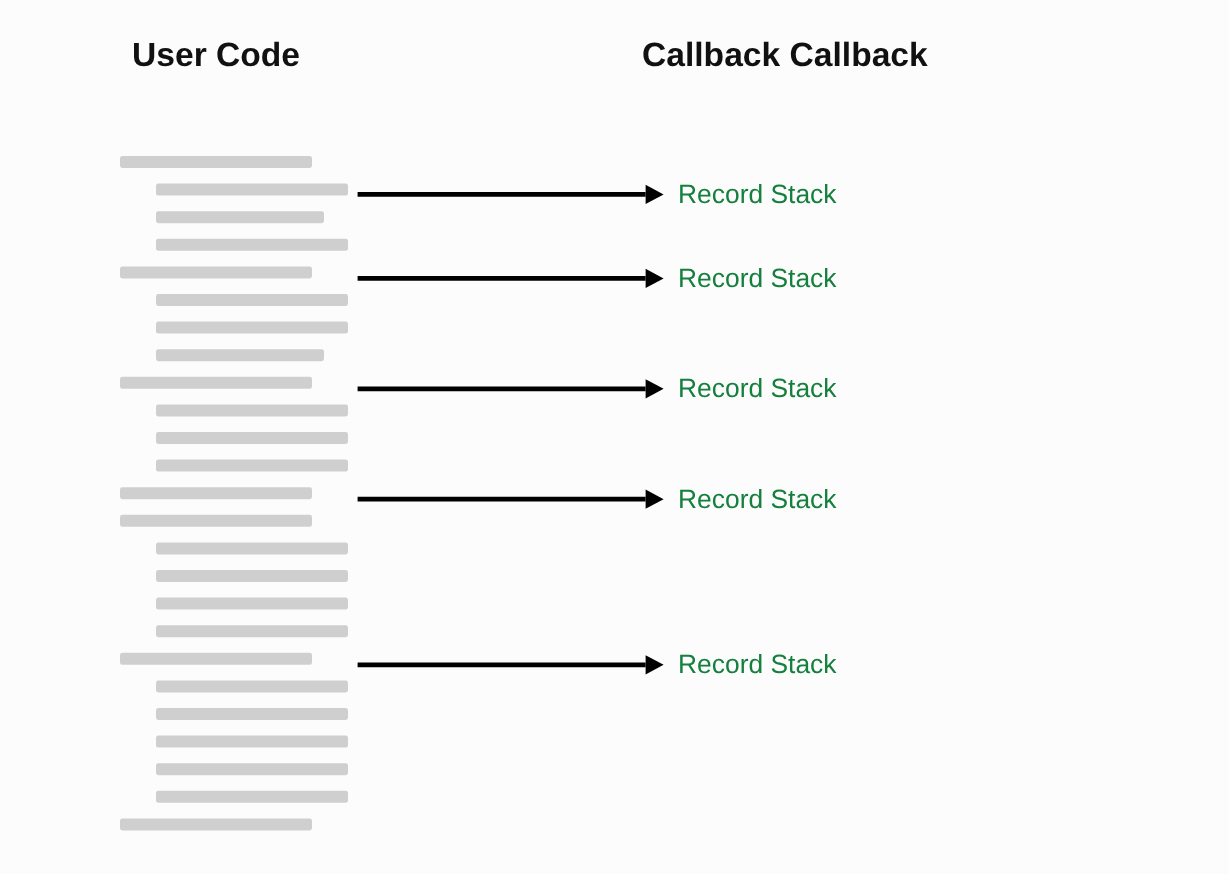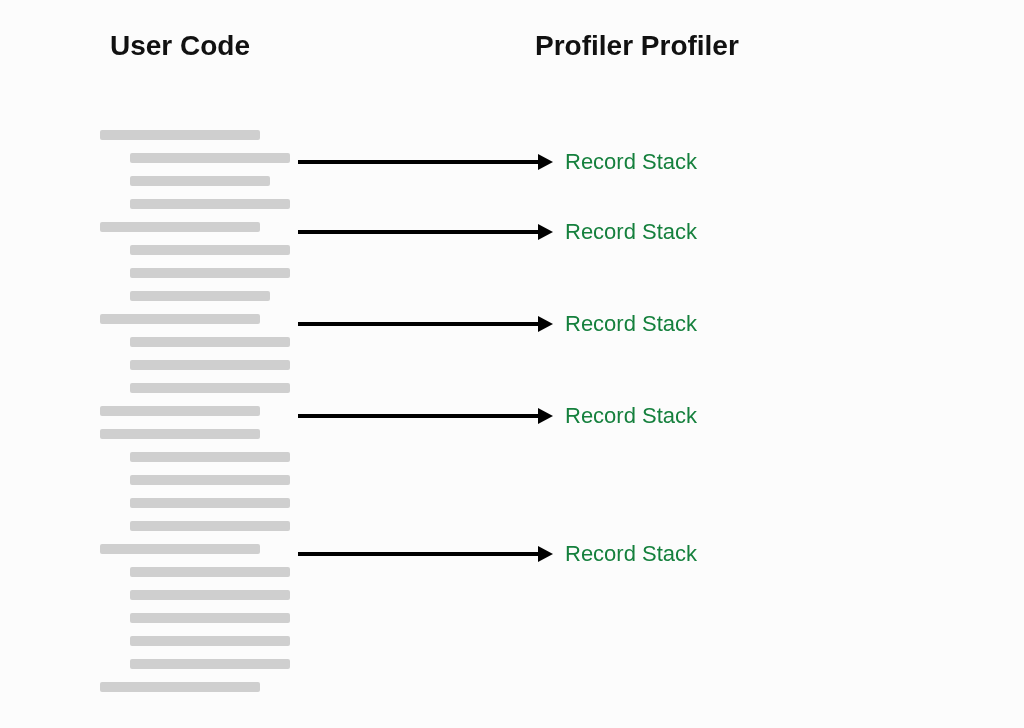--- a/index.html
+++ b/index.html
@@ -44,21 +44,21 @@
   svg.arrow {
     position: absolute;
     overflow: visible;
   }
 </style>
 </head>
 <body>
 <div class="canvas">
 
   <div class="heading" style="left:110px; top:30px;">User Code</div>
-  <div class="heading" style="left:535px; top:30px;">Profiler Profiler</div>
+  <div class="heading" style="left:535px; top:30px;">Callback Callback</div>
 
   <div class="code-col">
     <div class="code-line" style="margin-left:0px;  width:160px;"></div>
     <div class="code-line" style="margin-left:30px; width:160px;"></div>
     <div class="code-line" style="margin-left:30px; width:140px;"></div>
     <div class="code-line" style="margin-left:30px; width:160px;"></div>
     <div class="code-line" style="margin-left:0px;  width:160px;"></div>
     <div class="code-line" style="margin-left:30px; width:160px;"></div>
     <div class="code-line" style="margin-left:30px; width:160px;"></div>
     <div class="code-line" style="margin-left:30px; width:140px;"></div>

